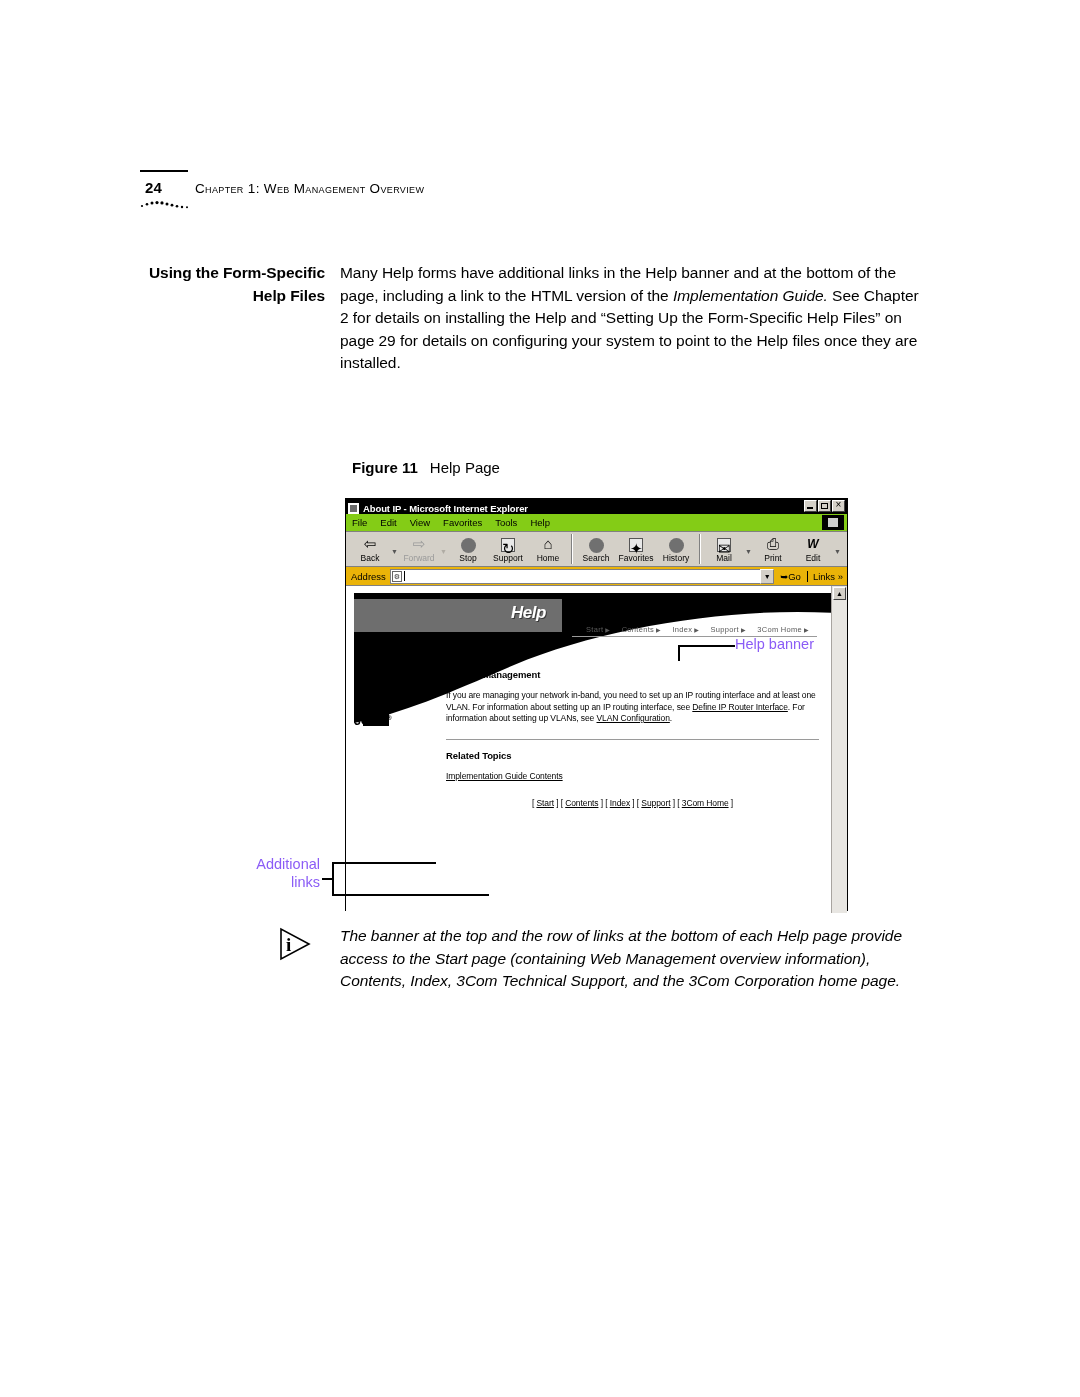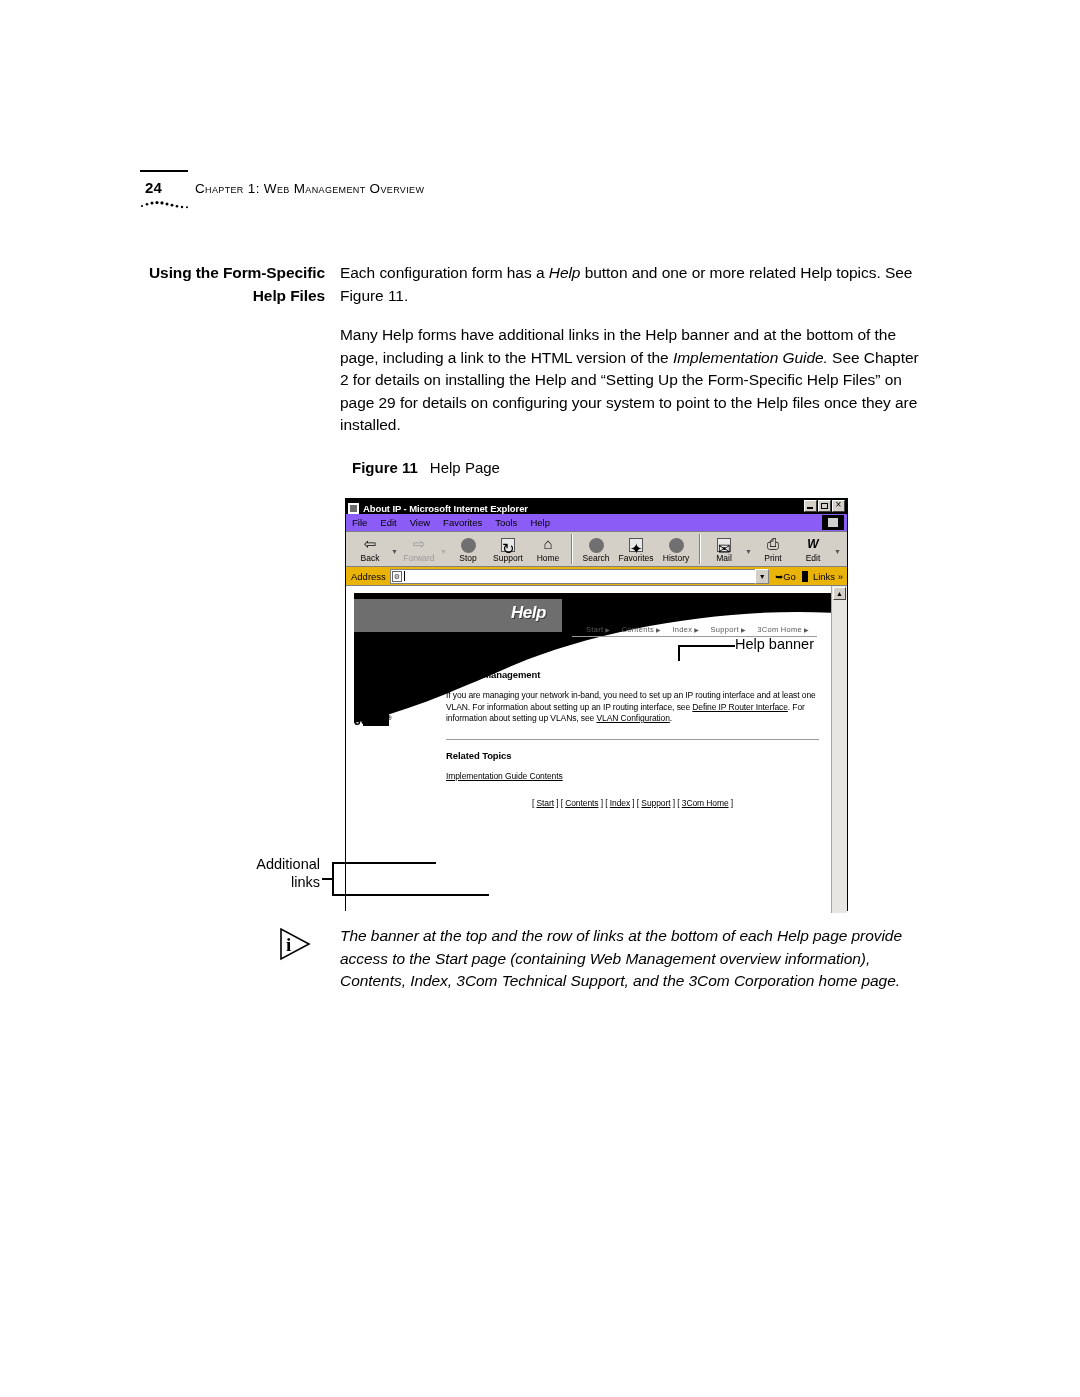--- a/index.html
+++ b/index.html
@@ -173,21 +173,21 @@
   }
   .tb-btn.close::after {
     content: "\00d7";
     position: absolute; left: 0; top: -2px;
     width: 100%; text-align: center;
     font-size: 10px; color: #000;
   }
 
   .menubar {
     height: 17px;
-    background: #8b5cf6;
+    background: #84cc16;
     display: flex;
     align-items: center;
     padding-left: 6px;
     border-bottom: 1px solid #808080;
     position: relative;
   }
   .menubar .mi {
     font-size: 9.5px;
     margin-right: 13px;
     white-space: nowrap;
@@ -324,21 +324,21 @@
     text-align: center;
   }
   .go-btn {
     font-size: 9.5px;
     white-space: nowrap;
     padding: 0 6px;
   }
   .links-btn {
     font-size: 9.5px;
     white-space: nowrap;
-    border-left: 6px solid #000000;
+    border-left: 1px solid #000000;
     padding-left: 5px;
     padding-right: 2px;
   }
 
   
   .viewport {
     position: relative;
     height: 327px;
     background: #ffffff;
     border-top: 1px solid #808080;
@@ -480,21 +480,21 @@
     font-size: 8.5px;
     letter-spacing: -0.1px;
   }
   .footer-links a { color: #000; text-decoration: underline; }
 
   
   .callout-text {
     position: absolute;
     font-size: 14.5px;
     line-height: 18px;
-    color: #000000;
+    color: #8b5cf6;
   }
   #callout-help-banner {
     left: 735px;
     top: 635px;
     width: 100px;
     text-align: left;
   }
   #callout-additional {
     left: 225px;
     top: 855px;
@@ -542,21 +542,20 @@
     <circle cx="32" cy="7.2" r="1.4"></circle>
       <circle cx="37" cy="8.3" r="1.3"></circle>
     <circle cx="42" cy="9" r="1.2"></circle>
       <circle cx="47" cy="9.2" r="1"></circle>
   </svg>
 </div>
 
 <div class="side-heading">Using the Form-Specific Help Files</div>
 
 <div class="body-col">
-  <p><span>Each configuration form has a </span><i>Help</i><span> button and one or more related Help topics. See Figure 11.</span></p>
   <p><span>Many Help forms have additional links in the Help banner and at the bottom of the page, including a link to the HTML version of the </span><i>Implementation Guide.</i><span> See Chapter 2 for details on installing the Help and “Setting Up the Form-Specific Help Files” on page 29 for details on configuring your system to point to the Help files once they are installed.</span></p>
 </div>
 
 <div class="fig-caption">
   <span class="fignum">Figure 11</span><span>Help Page</span>
 </div>
 
 <div class="browser">
 
   <div class="titlebar">

